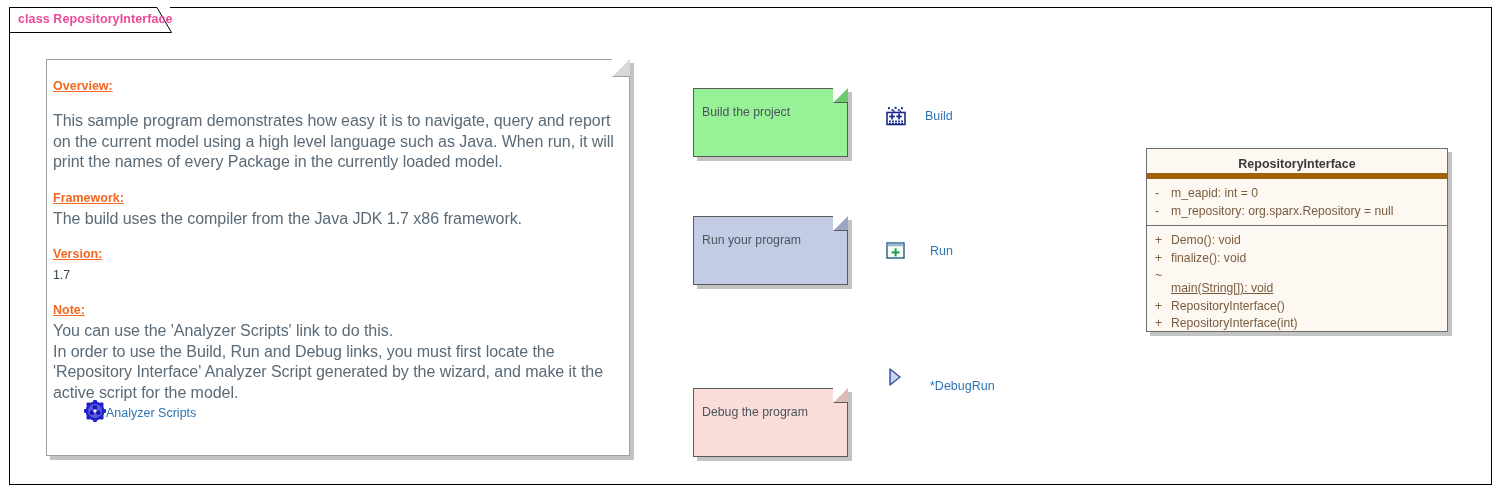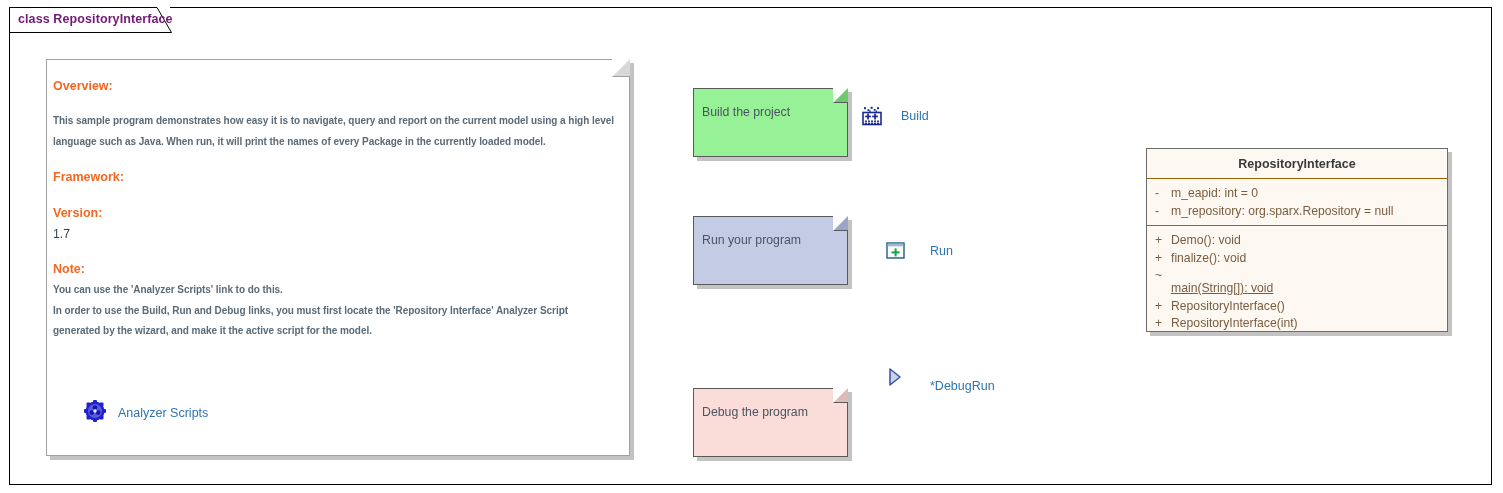--- a/index.html
+++ b/index.html
@@ -49,21 +49,21 @@
     top: 0;
     width: 163px;
     height: 26px;
   }
   #diagram-title-tab .tab-label {
     position: absolute;
     left: 9px;
     top: 5px;
     font-size: 12.5px;
     font-weight: bold;
-    color: #701a75;
+    color: #ec4899;
     letter-spacing: 0.1px;
     white-space: nowrap;
   }
 
   
   #overview-note {
     position: absolute;
     left: 46px;
     top: 59px;
     width: 584px;
@@ -114,47 +114,46 @@
     top: 19px;
     right: 12px;
   }
 
   .note-heading {
     color: #F26722;
     font-size: 12.5px;
     font-weight: bold;
     margin: 0 0 2px 0;
     line-height: 17px;
+    text-decoration: underline;
   }
   .note-para {
     color: #5a6a77;
-    font-size: 10px;
+    font-size: 16px;
     line-height: 20.5px;
     margin: 0;
     letter-spacing: -0.05px;
-    font-weight: bold;
   }
   .note-bold-val {
     color: #36454f;
     font-size: 12.3px;
     font-weight: normal;
     line-height: 20px;
     margin: 0;
   }
   .gap-lg { height: 17px; }
   .gap-md { height: 14px; }
 
   
   #analyzer-scripts-link {
     position: absolute;
     left: 38px;
     top: 341px;
     display: flex;
     align-items: center;
-    gap: 12px;
     cursor: pointer;
   }
   .link-text {
     color: #2E74B5;
     font-size: 12.5px;
     white-space: nowrap;
   }
 
   
   .mini-note {
@@ -220,21 +219,21 @@
   #note-debug .mn-body { background: #FADCD9; }
   #note-debug .mn-fold { background: #DDBBB6; }
 
   
   .action-link {
     position: absolute;
     display: flex;
     align-items: center;
     cursor: pointer;
   }
-  #action-build  { left: 862px; top: 106px; }
+  #action-build  { left: 886px; top: 106px; }
   #action-run    { left: 886px; top: 242px; }
   #action-debug  { left: 886px; top: 360px; }
 
   .action-link .act-icon {
     width: 26px;
     display: flex;
     justify-content: flex-start;
     align-items: center;
   }
   .action-link .act-label {
@@ -272,21 +271,21 @@
     border: 1px solid #6b6b6b;
     box-sizing: border-box;
   }
   #uml-class-box .cls-title {
     height: 30px;
     line-height: 30px;
     text-align: center;
     font-size: 12.5px;
     font-weight: bold;
     color: #3a3a3a;
-    border-bottom: 1px solid #a16207;
+    border-bottom: 6px solid #a16207;
     box-sizing: border-box;
   }
   #uml-class-box .cls-compartment {
     padding: 6px 0 5px 0;
     box-sizing: border-box;
   }
   #uml-class-box .cls-attributes {
     border-bottom: 1px solid #6b6b6b;
   }
   .cls-member {
@@ -327,20 +326,21 @@
     <div class="note-fold" data-name="overview-note-fold-corner"></div>
   </div>
 
   <div class="note-content" data-name="overview-note-content">
     <div class="note-heading" data-name="overview-heading">Overview:</div>
     <div class="gap-md" data-name="spacer"></div>
     <p class="note-para" data-name="overview-paragraph">This sample program demonstrates how easy it is to navigate, query and report on the current model using a high level language such as Java. When run, it will print the names of every Package in the currently loaded model.</p>
     <div class="gap-lg" data-name="spacer"></div>
 
     <div class="note-heading" data-name="framework-heading">Framework:</div>
+    <p class="note-para" data-name="framework-paragraph">The build uses the compiler from the Java JDK 1.7 x86 framework.</p>
     <div class="gap-lg" data-name="spacer"></div>
 
     <div class="note-heading" data-name="version-heading">Version:</div>
     <p class="note-bold-val" data-name="version-value">1.7</p>
     <div class="gap-lg" data-name="spacer"></div>
 
     <div class="note-heading" data-name="note-heading">Note:</div>
     <p class="note-para" data-name="note-paragraph-2">You can use the 'Analyzer Scripts' link to do this.</p>
     <p class="note-para" data-name="note-paragraph-1">In order to use the Build, Run and Debug links, you must first locate the 'Repository Interface' Analyzer Script generated by the wizard, and make it the active script for the model.</p>
   </div>

